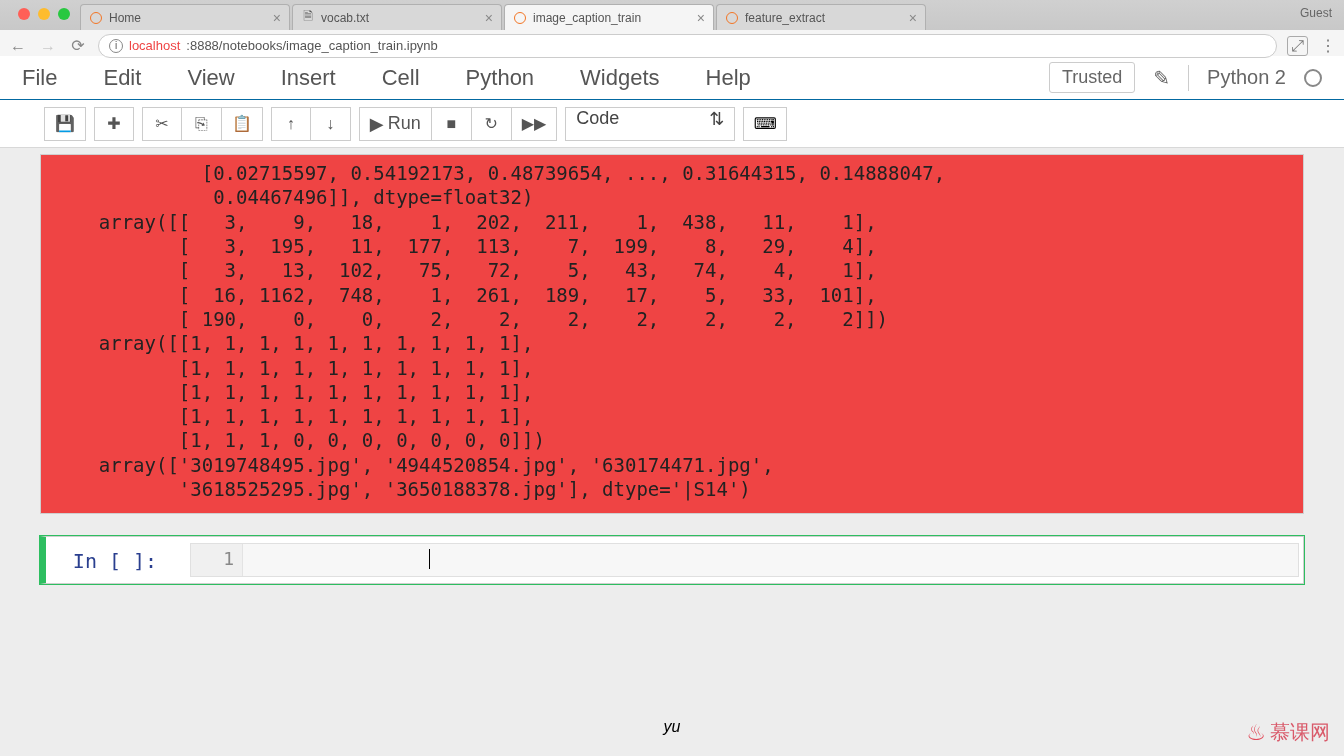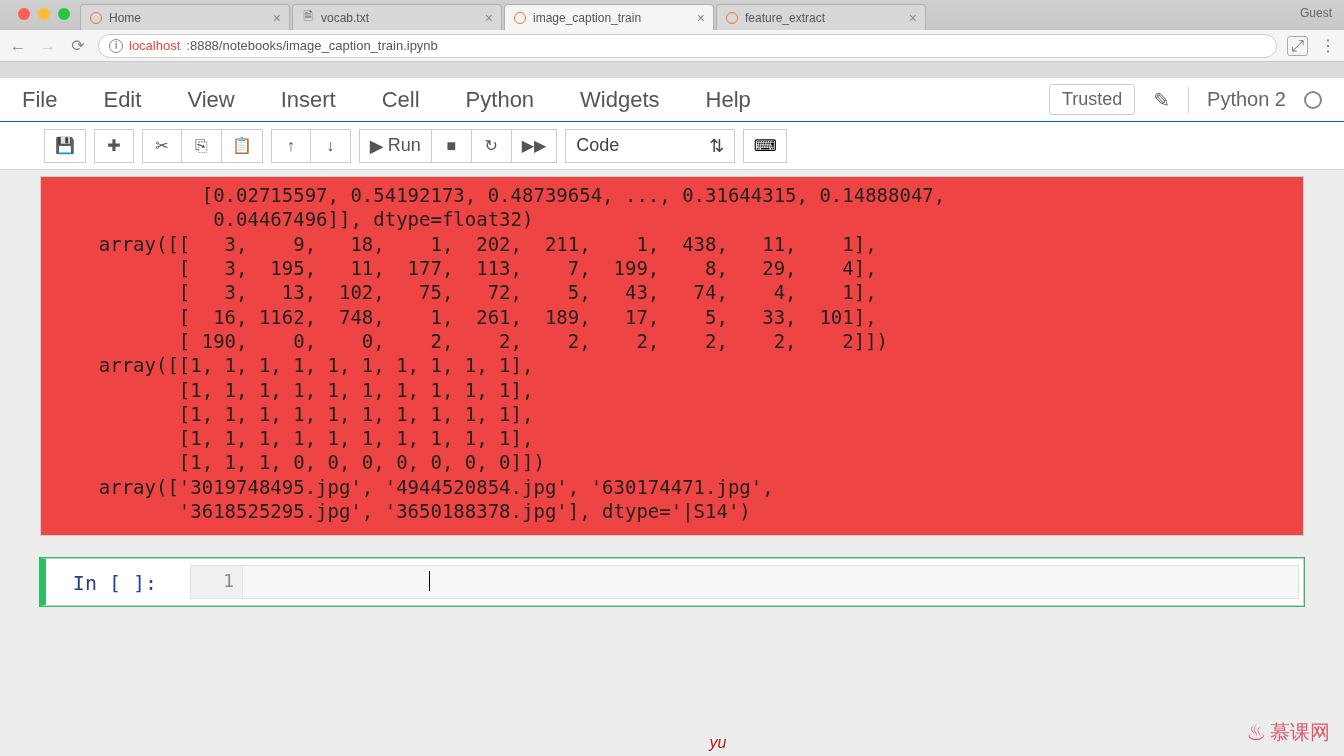--- a/index.html
+++ b/index.html
@@ -1,19 +1,19 @@
 <!DOCTYPE html>
 <html><head>
 <meta charset="utf-8">
 <style>
 * { margin: 0; padding: 0; box-sizing: border-box; }
 body { font-family: "Helvetica Neue", Helvetica, Arial, sans-serif; background: #ededed; width: 1344px; height: 756px; overflow: hidden; position: relative; }
 
 
-.browser-chrome { background: #dcdcdc; height: 78px; }
+.browser-chrome { background: #dcdcdc; height: 56px; }
 .tab-strip { height: 30px; display: flex; align-items: flex-end; padding-left: 8px; background: linear-gradient(#d0d0d0,#c8c8c8); position: relative; }
 .traffic-lights { display: flex; gap: 8px; padding: 8px 10px 0 10px; align-self: flex-start; }
 .tl { width: 12px; height: 12px; border-radius: 50%; }
 .tl.red { background: #ff5f57; }
 .tl.yellow { background: #febc2e; }
 .tl.green { background: #28c840; }
 .tab { height: 26px; width: 210px; background: #f2f2f2; border: 1px solid #b0b0b0; border-bottom: none; border-radius: 4px 4px 0 0; display: flex; align-items: center; padding: 0 8px; font-size: 12px; color: #555; gap: 6px; margin-right: 2px; position: relative; }
 .tab.inactive { background: #d8d8d8; }
 .tab.active { background: #f5f5f5; z-index: 2; }
 .tab-icon { width: 14px; height: 14px; display: inline-flex; align-items: center; justify-content: center; }
@@ -36,37 +36,37 @@
 .pencil { font-size: 20px; }
 .kernel-ind { width: 18px; height: 18px; border: 2px solid #888; border-radius: 50%; }
 .divider-v { width:1px; height:26px; background:#ccc; }
 
 
 .toolbar { background: #fff; border-bottom: 1px solid #d8d8d8; height: 48px; display: flex; align-items: center; padding: 0 44px; gap: 8px; }
 .tb-group { display: flex; }
 .tb-btn { border: 1px solid #ccc; background: #fff; height: 34px; min-width: 40px; display: flex; align-items: center; justify-content: center; font-size: 16px; color: #555; cursor: pointer; padding: 0 10px; }
 .tb-group .tb-btn:not(:first-child) { border-left: none; }
 .tb-btn.run { gap: 4px; font-size: 18px; }
-.cell-type { border: 1px solid #ccc; height: 34px; width: 170px; padding: 0 10px; font-size: 18px; color: #444; display: flex; align-items: center; justify-content: space-between; background: #fff; }
+.cell-type { border: 1px solid #ccc; height: 34px; width: 170px; padding: 0 10px; font-size: 18px; color: #444; display: flex; align-items: flex-start; justify-content: space-between; background: #fff; }
 .kbd-btn { border: 1px solid #ccc; height: 34px; width: 44px; display: flex; align-items: center; justify-content: center; }
 
 
 .notebook-wrap { padding: 0 40px; }
 .output-cell { background: #ef4444; border: 1px solid #cfcfcf; margin-top: 6px; padding: 4px 6px 10px 6px; }
 .output-pre { font-family: "Menlo","Consolas",monospace; font-size: 19px; color: #222; white-space: pre; line-height: 1.28; padding: 2px 6px; overflow: hidden; }
 .input-cell { background: #fff; border: 1px solid #cfcfcf; border-left: 6px solid #2dbe60; margin-top: 22px; display: flex; padding: 6px 4px; }
 .input-cell.selected { box-shadow: 0 0 0 1px #2dbe60; }
 .prompt { font-family: "Menlo","Consolas",monospace; font-size: 20px; color: #2a3f8f; width: 140px; text-align: center; padding: 6px 10px 0 0; }
 .codemirror { flex: 1; border: 1px solid #e0e0e0; background: #f7f7f7; display: flex; min-height: 34px; }
 .gutter { width: 52px; background: #f0f0f0; border-right: 1px solid #e3e3e3; font-family: "Menlo",monospace; font-size: 18px; color: #888; text-align: right; padding: 4px 8px 0 0; }
 .code-area { flex: 1; position: relative; padding: 4px 6px; font-family: "Menlo",monospace; font-size: 18px; }
 .cursor { display:inline-block; width:1px; height:20px; background:#000; vertical-align: text-bottom; margin-left: 180px; }
 
 
-.footer-text { position: absolute; bottom: 4px; left: 50%; transform: translateX(-50%); color: #b91c1c; font-size: 16px; font-style: italic; margin-left: 46px; }
+.footer-text { position: absolute; bottom: 20px; left: 50%; transform: translateX(-50%); color: #000000; font-size: 16px; font-style: italic; }
 .watermark { position: absolute; bottom: 10px; right: 14px; color: #d95a6a; font-size: 20px; font-weight: 500; display: flex; align-items: center; gap: 4px; }
 .flame { color:#e14a5a; font-size:22px; }
 </style>
 </head>
 <body>
 
 <div class="browser-chrome">
   <div class="tab-strip">
     <div class="traffic-lights">
       <div class="tl red"></div>

